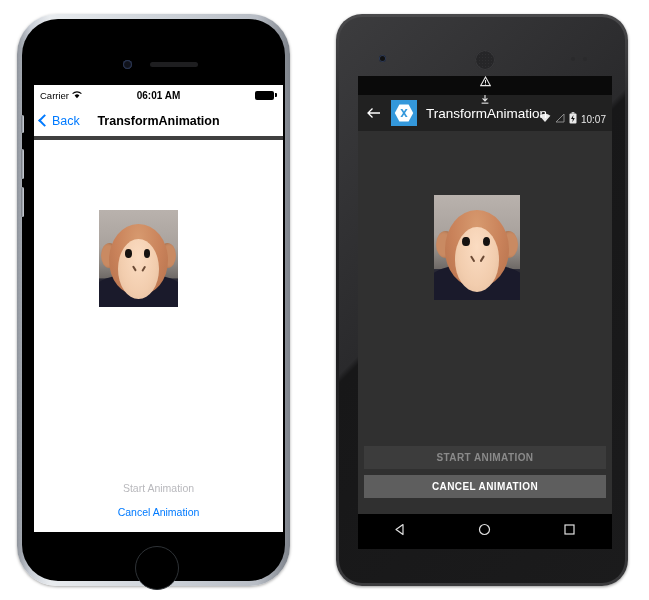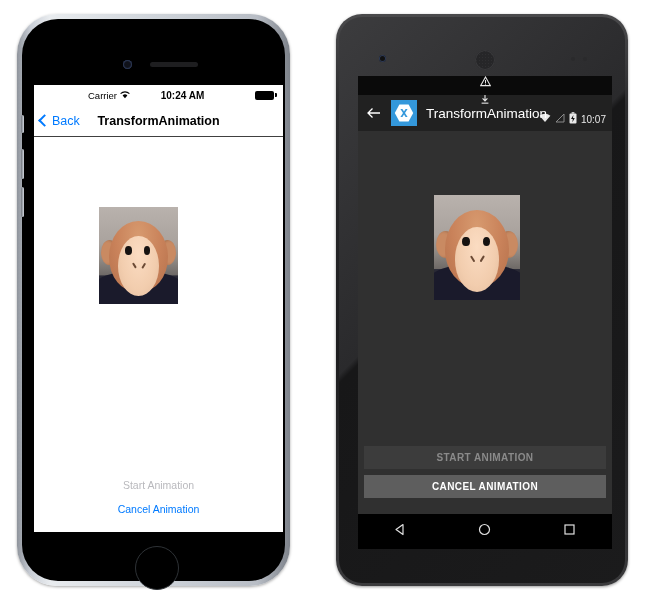--- a/index.html
+++ b/index.html
@@ -39,30 +39,30 @@
   .ip-vol {
     position: absolute; left: -1px; width: 3px; border-radius: 2px;
     background: linear-gradient(90deg,#6f747c,#d2d7de);
   }
   .ip-screen {
     position: absolute; left: 12px; top: 66px; width: 249px; height: 447px;
     background: #ffffff; overflow: hidden;
   }
   .ios-status {
     height: 20px; display:flex; align-items:center; background:#fff;
-    font-size: 10px; color:#000; position:relative; padding: 0 6px; margin-left: 48px;
+    font-size: 10px; color:#000; position:relative; padding: 0 6px;
   }
   .ios-carrier { display:flex; align-items:center; gap:3px; font-size:9.5px; }
   .ios-time { position:absolute; left:0; right:0; text-align:center; font-size:10px; font-weight:bold; }
   .ios-batt { margin-left:auto; display:flex; align-items:center; }
   .ios-batt-body { width:19px; height:9px; background:#000; border-radius:2px; }
   .ios-batt-cap { width:2px; height:4px; background:#000; margin-left:1px; border-radius:0 1px 1px 0; }
   .ios-nav {
     height: 31px; background:#fff; position:relative;
-    display:flex; align-items:center; border-bottom:1px solid #404040;
+    display:flex; align-items:center; border-bottom:4px solid #404040;
   }
   .ios-back { display:flex; align-items:center; color:#007aff; font-size:12.5px; padding-left:6px; gap:2px; }
   .ios-chev {
     width:7px; height:7px; border-left:2px solid #007aff; border-bottom:2px solid #007aff;
     transform: rotate(45deg); margin-right:1px;
   }
   .ios-title {
     position:absolute; left:0; right:0; text-align:center;
     font-size:12.5px; font-weight:bold; color:#000;
   }
@@ -159,21 +159,21 @@
         <div class="ios-status">
           <div class="ios-carrier">
             <span>Carrier</span>
             <span>
               <svg width="10" height="8" viewBox="0 0 10 8">
                   <path d="M5 7.2 L2.6 4.4 A3.6 3.6 0 0 1 7.4 4.4 Z" fill="#000"></path>
                   <path d="M0.6 2.6 A6.4 6.4 0 0 1 9.4 2.6" stroke="#000" stroke-width="1.1" fill="none"></path>
                 </svg>
             </span>
           </div>
-          <div class="ios-time">10:24 AM</div>
+          <div class="ios-time">06:01 AM</div>
           <div class="ios-batt">
             <div class="ios-batt-body"></div>
               <div class="ios-batt-cap"></div>
           </div>
         </div>
 
         <div class="ios-nav">
           <div class="ios-back">
             <span class="ios-chev"></span>
             <span>Back</span>

